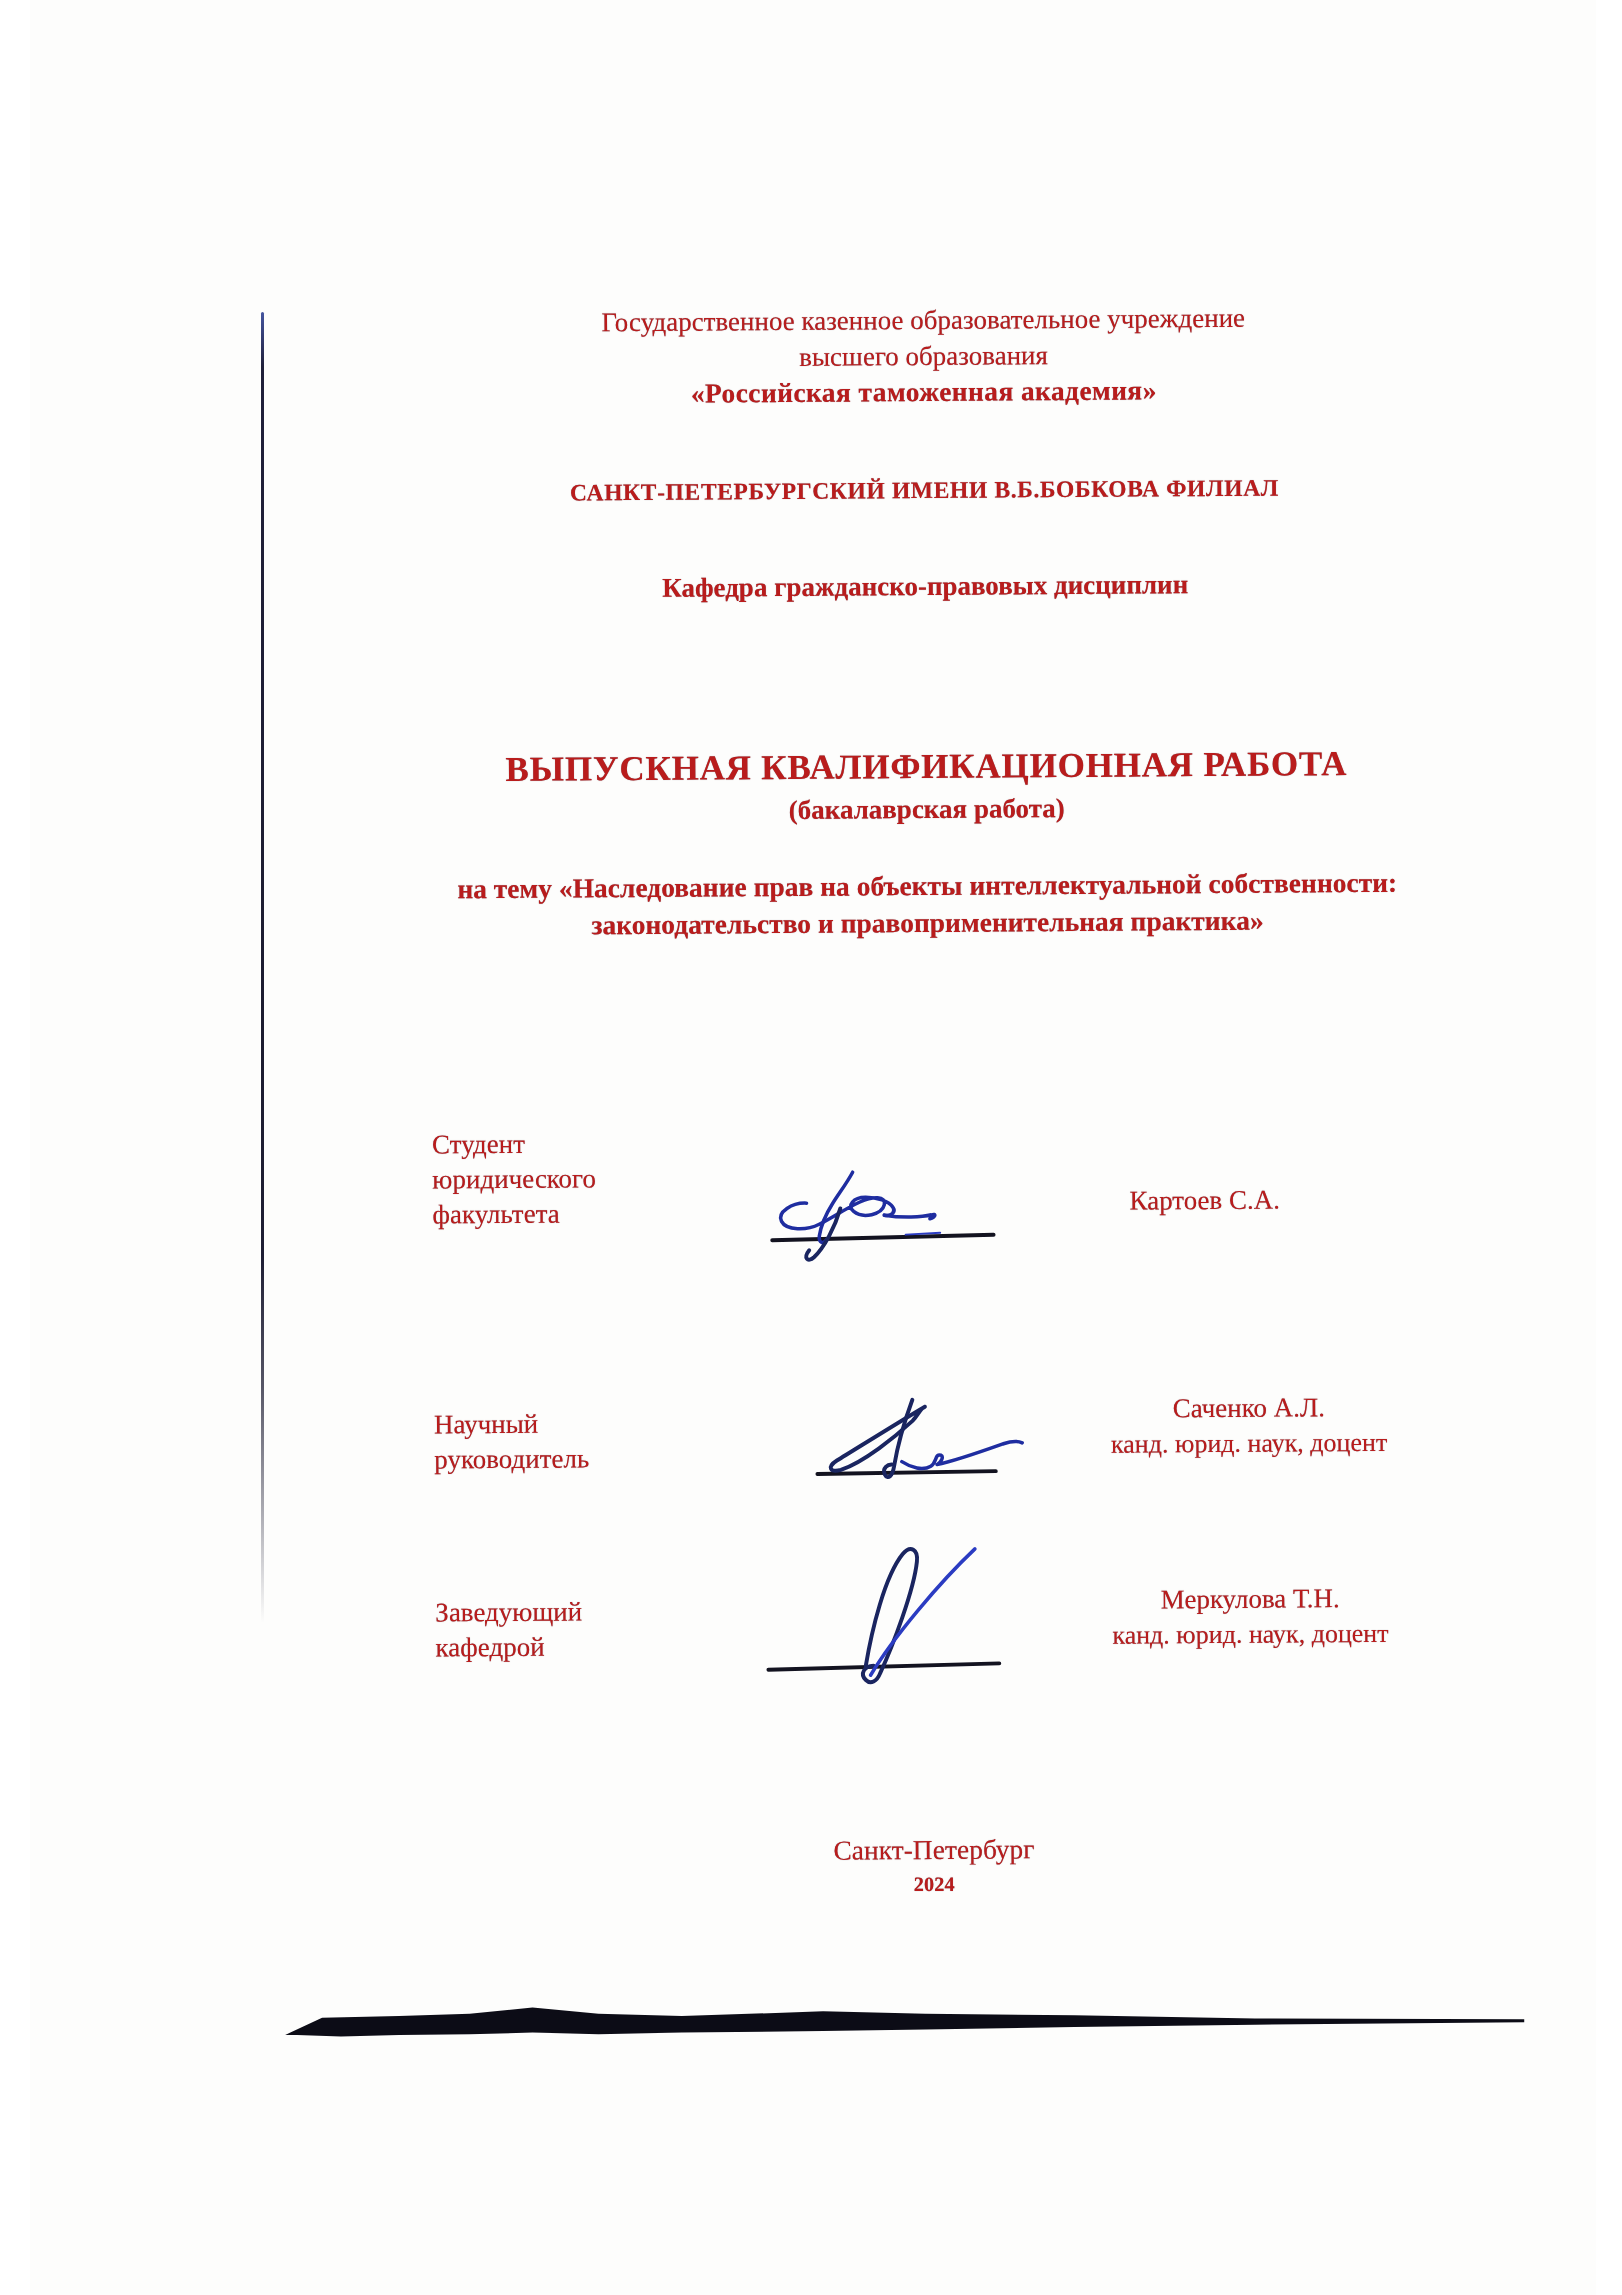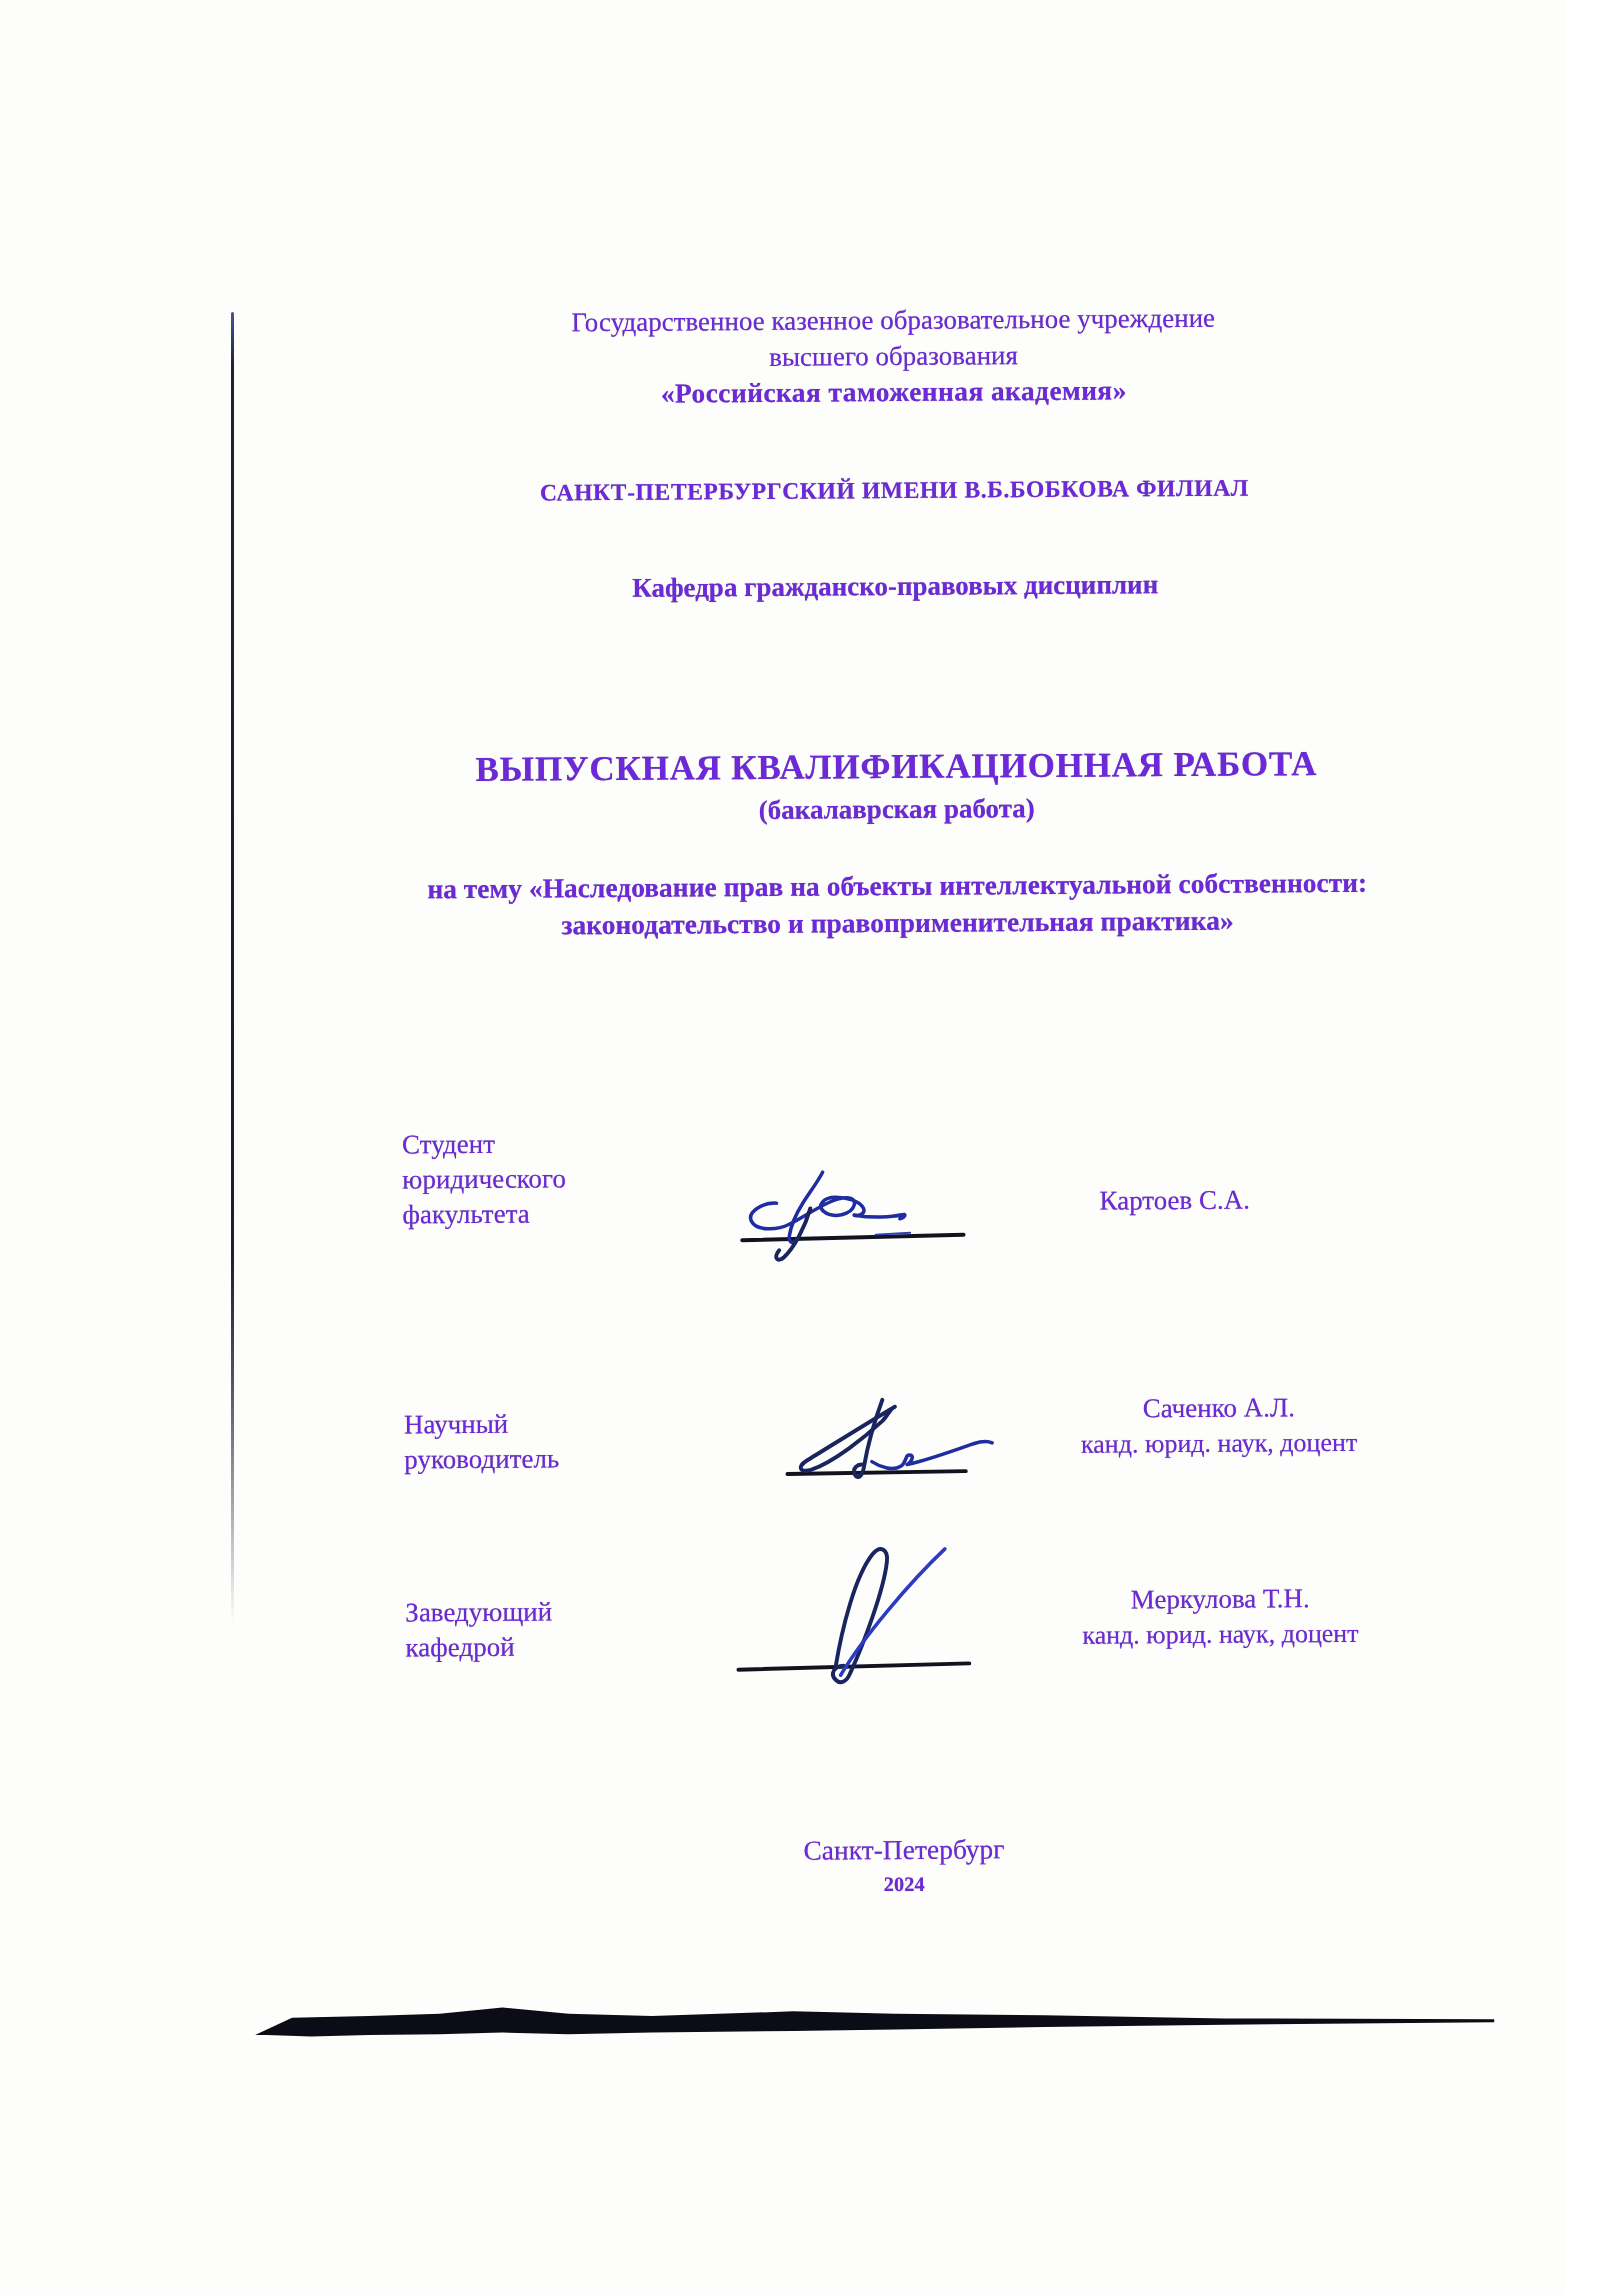--- a/index.html
+++ b/index.html
@@ -1,20 +1,21 @@
 <!DOCTYPE html>
 <html style="font-size:12.6px"><head>
 <meta charset="utf-8">
 <style>
   html,body { margin:0; padding:0; background:#ffffff; }
   .page {
     position:relative; width:1566px; height:2295px;
     background:#fdfdfc; overflow:hidden;
     font-family:"Liberation Serif","DejaVu Serif",serif;
-    color:#6d28d9;
+    color:#b91c1c;
+    margin-left:30px;
   }
   .content {
     position:absolute; left:0; top:0; width:1623px; height:2295px;
     transform:rotate(-0.4deg); transform-origin:899px 1138px;
     text-shadow:0 0 0.8px rgba(26,26,48,0.5);
   }
   .cblock { position:absolute; left:175px; width:1448px; text-align:center; }
   .header { top:302px; font-size:27px; line-height:36px; }
   .h-bold { font-weight:700; font-size:27.5px; letter-spacing:0.4px; }
   .branch { top:477px; font-weight:700; font-size:23.6px; letter-spacing:0.6px; }

